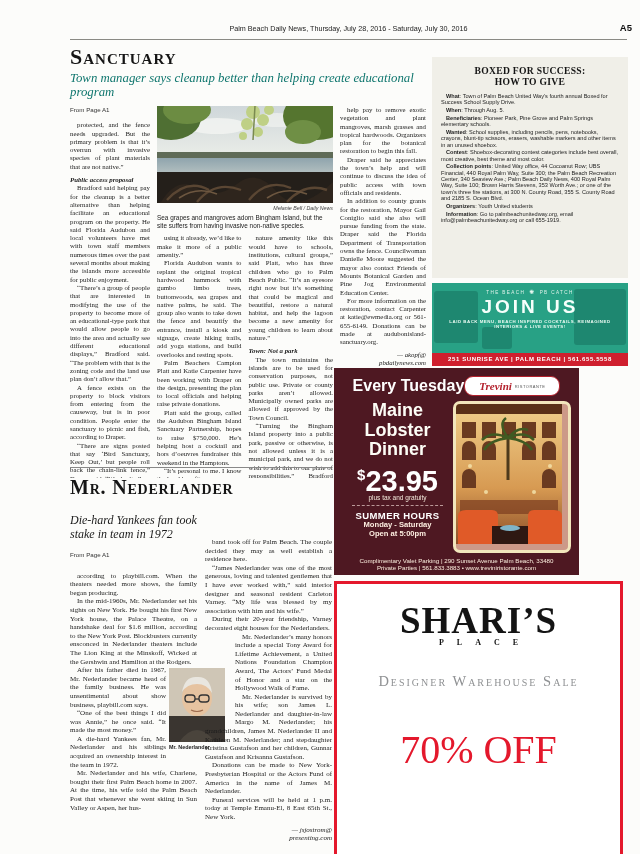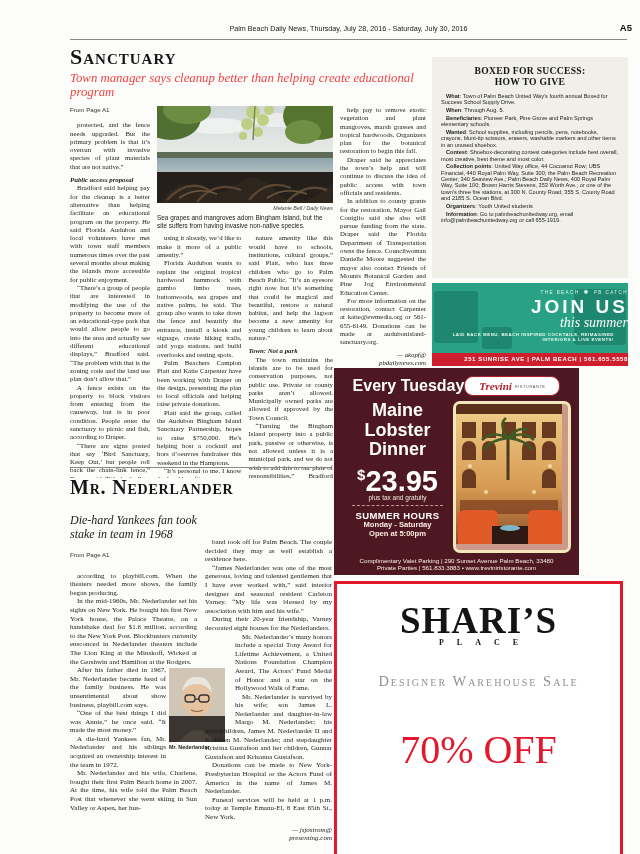--- a/index.html
+++ b/index.html
@@ -18,21 +18,21 @@
   .col-h{margin:5px 0 0;font-weight:bold;font-style:italic;}
   .sig{margin:4px 0 0;text-align:right;font-style:italic;white-space:pre-line;}
   .kv{margin:0 0 1.5px;text-indent:5px;}
   .kv b{font-weight:bold;}
   .frompage{font-family:"Liberation Sans",sans-serif;font-size:6.2px;color:#333;margin:0 0 7px;}
 
   
   #sanctuary{position:absolute;left:70px;top:46px;width:357px;}
   #sanctuary .hl{margin:0;font-size:22px;line-height:22px;font-weight:600;font-variant:small-caps;
                  letter-spacing:1px;color:#151515;}
-  #sanctuary .standfirst{margin:3px 0 0;font-style:italic;font-size:12.8px;line-height:14px;color:#ef4444;}
+  #sanctuary .standfirst{margin:3px 0 0;font-style:italic;font-size:12.8px;line-height:14px;color:#0f766e;}
   .article-cols{display:flex;gap:7px;margin-top:7px;height:372px;overflow:hidden;
                 font-size:6.8px;line-height:8.3px;}
   .article-cols .col{flex:0 0 80px;width:80px;}
   .article-cols .col.c4{flex:0 0 86px;width:86px;}
   .mid{flex:0 0 176px;width:176px;}
   .mid-photo{width:176px;height:97px;overflow:hidden;background:#aab;}
   .photo-credit{font-family:"Liberation Sans",sans-serif;font-style:italic;font-size:5.3px;
                 color:#444;text-align:right;margin:1px 0 2px;}
   .photo-caption{font-family:"Liberation Sans",sans-serif;font-size:6.4px;line-height:7.6px;
                  color:#222;margin:0 0 5px;}
@@ -59,21 +59,21 @@
 
   
   #boxed{position:absolute;left:432px;top:57px;width:196px;height:221px;background:#f0efe8;
          box-sizing:border-box;padding:8px 9px;overflow:hidden;}
   #boxed .ptitle{margin:0 0 6px;text-align:center;font-weight:bold;font-size:9.6px;
                  line-height:11px;letter-spacing:.3px;color:#141414;}
   #boxed .plist{font-family:"Liberation Sans",sans-serif;font-size:5.6px;line-height:6.3px;color:#1d1d1d;}
 
   
   #pbcatch{position:absolute;left:432px;top:283px;width:196px;height:83px;background:#28a185;
-           overflow:hidden;text-align:right;color:#fff;}
+           overflow:hidden;text-align:center;color:#fff;}
   #pbcatch .ph{position:absolute;background:rgba(8,70,58,.28);border-radius:3px;}
   #pbcatch .topline{position:relative;margin-top:5px;font-family:"Liberation Sans",sans-serif;
             font-size:4.6px;letter-spacing:1.4px;color:#dff3ea;}
   #pbcatch .sun{font-size:6px;color:#eafaf2;margin:0 4px;}
   #pbcatch .joinus{position:relative;margin:3px 0 0;font-family:"Liberation Sans",sans-serif;
             font-size:19px;line-height:18px;font-weight:bold;letter-spacing:3px;color:#f6fffb;}
   #pbcatch .script{position:relative;margin:0;font-style:italic;font-size:14px;line-height:13px;color:#fdfff9;}
   #pbcatch .tagline{position:relative;margin:3px 14px 0;font-family:"Liberation Sans",sans-serif;
             font-size:4.4px;line-height:5.4px;font-weight:bold;letter-spacing:.5px;color:#eafaf2;}
   #pbcatch .addrbar{position:absolute;left:0;right:0;bottom:0;height:13px;background:#cf1f2e;
@@ -201,21 +201,21 @@
         </div>
     </div>
   </div>
 
   <div class="section-rule"></div>
 
   <div id="ned">
     <h1 class="hl">Mr. Nederlander</h1>
     <div class="ned-cols">
       <div class="ncol">
-        <p class="standfirst">Die-hard Yankees fan took stake in team in 1968</p>
+        <p class="standfirst">Die-hard Yankees fan took stake in team in 1972</p>
         <p class="frompage">From Page A1</p>
         <div>
             <p class="para">according to playbill.com. When the theaters needed more shows, the family began producing.</p>
             <p class="para">In the mid-1960s, Mr. Nederlander set his sights on New York. He bought his first New York house, the Palace Theatre, on a handshake deal for $1.6 million, according to the New York Post. Blockbusters currently ensconced in Nederlander theaters include The Lion King at the Minskoff, Wicked at the Gershwin and Hamilton at the Rodgers.</p>
           </div>
         <div>
           <div class="ned-photo-fig">
             <div class="ned-photo">
               <svg width="56" height="74" viewBox="0 0 56 74">
                 <rect width="56" height="74" fill="#cfc6b6"></rect>
@@ -275,21 +275,20 @@
         <p class="kv"><b>Information</b>: Go to palmbeachunitedway.org, email info@palmbeachunitedway.org or call 655-1919.</p>
       </div>
   </div>
 
   <div id="pbcatch">
     <div class="ph" style="left:2px;top:8px;width:44px;height:52px"></div>
     <div class="ph" style="right:2px;top:6px;width:52px;height:56px"></div>
     <div class="ph" style="left:50px;top:44px;width:30px;height:22px"></div>
     <div class="topline"><span>THE BEACH</span><span class="sun">✺</span><span>PB CATCH</span></div>
     <p class="joinus">JOIN US</p>
-    <p class="script">this summer</p>
     <p class="tagline">LAID BACK MENU, BEACH INSPIRED COCKTAILS, REIMAGINED INTERIORS &amp; LIVE EVENTS!</p>
     <div class="addrbar">251 SUNRISE AVE | PALM BEACH | 561.655.5558</div>
   </div>
 
   <div id="trevini">
     <div class="row1">
       <span class="everytue">Every Tuesday</span>
       <span class="trev-logo">
         <span class="tname">Trevini</span>
         <span class="trist">RISTORANTE</span>

